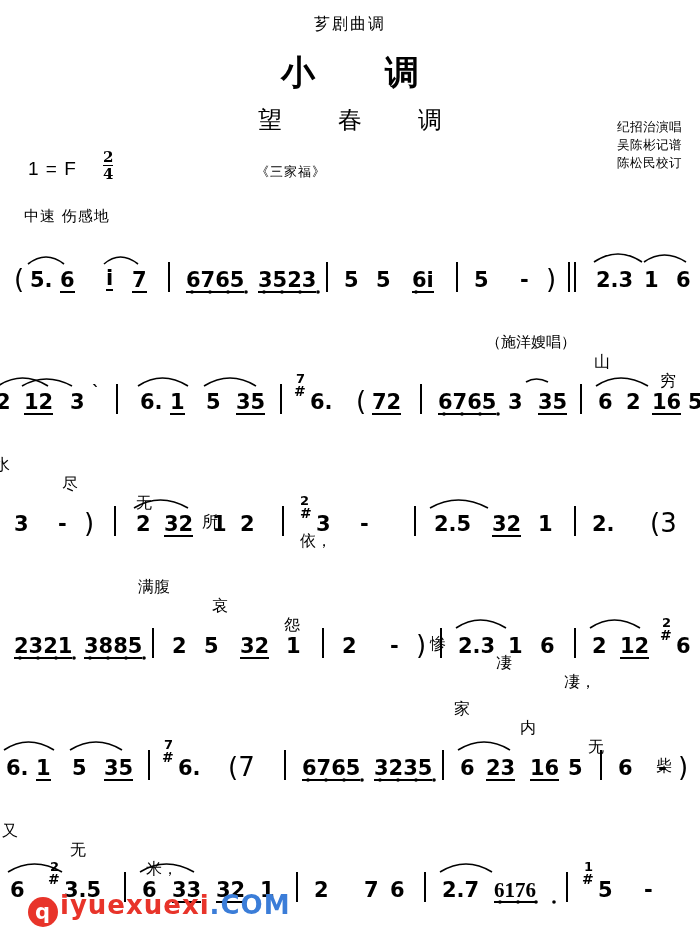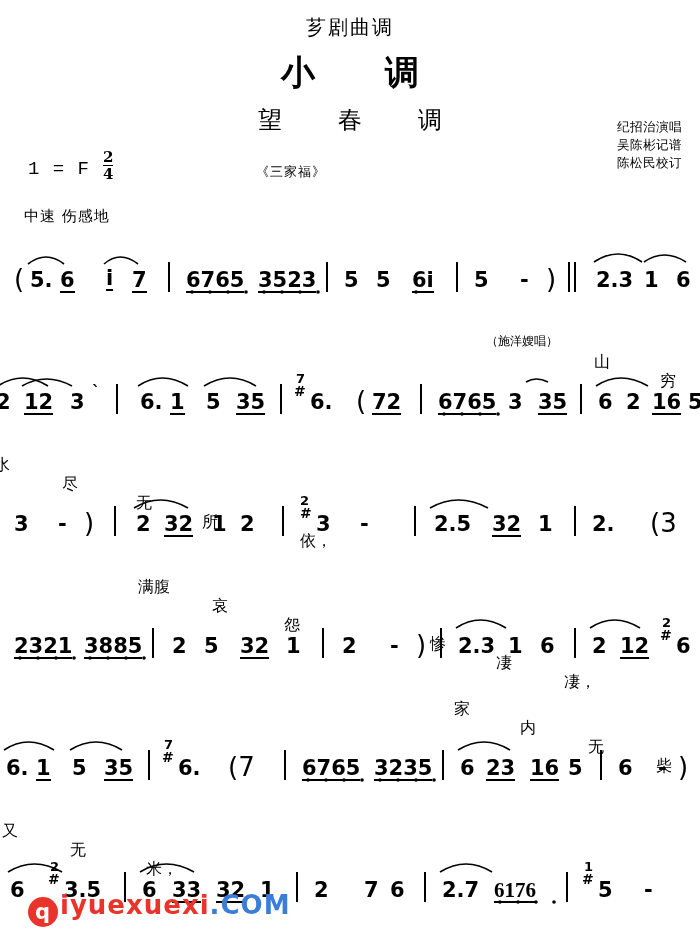--- a/index.html
+++ b/index.html
@@ -16,21 +16,21 @@
     overflow: hidden;
   }
 
   
   .hdr-series {
     position: absolute;
     top: 14px;
     left: 0;
     width: 700px;
     text-align: center;
-    font-size: 20px;
+    font-size: 16px;
     letter-spacing: 2px;
     font-family: "DejaVu Serif", serif;
   }
   .hdr-title {
     position: absolute;
     top: 50px;
     left: 0;
     width: 700px;
     text-align: center;
     font-size: 34px;
@@ -50,21 +50,21 @@
     text-indent: 16px;
     font-family: "DejaVu Serif", serif;
   }
 
   
   .keysig {
     position: absolute;
     left: 28px;
     top: 158px;
     font-size: 19px;
-    font-family: Liberation Mono, monospace;
+    font-family: Liberation Sans, sans-serif;
     letter-spacing: 1px;
   }
   .meter {
     position: absolute;
     left: 103px;
     top: 150px;
     font-size: 15px;
     font-weight: bold;
     text-align: center;
     line-height: 1.0;
@@ -132,21 +132,21 @@
     height: 26px;
     font-family: "DejaVu Serif", serif;
     font-size: 16px;
     white-space: pre;
   }
   .lyr span.w {
     position: absolute;
     white-space: pre;
   }
   .small {
-    font-size: 12px;
+    font-size: 15px;
     font-family: "DejaVu Serif", serif;
   }
 
   
   .beam1 { border-bottom: 2px solid #000; }
 
   .bar {
     position: absolute;
     width: 2px;
     background: #000;

